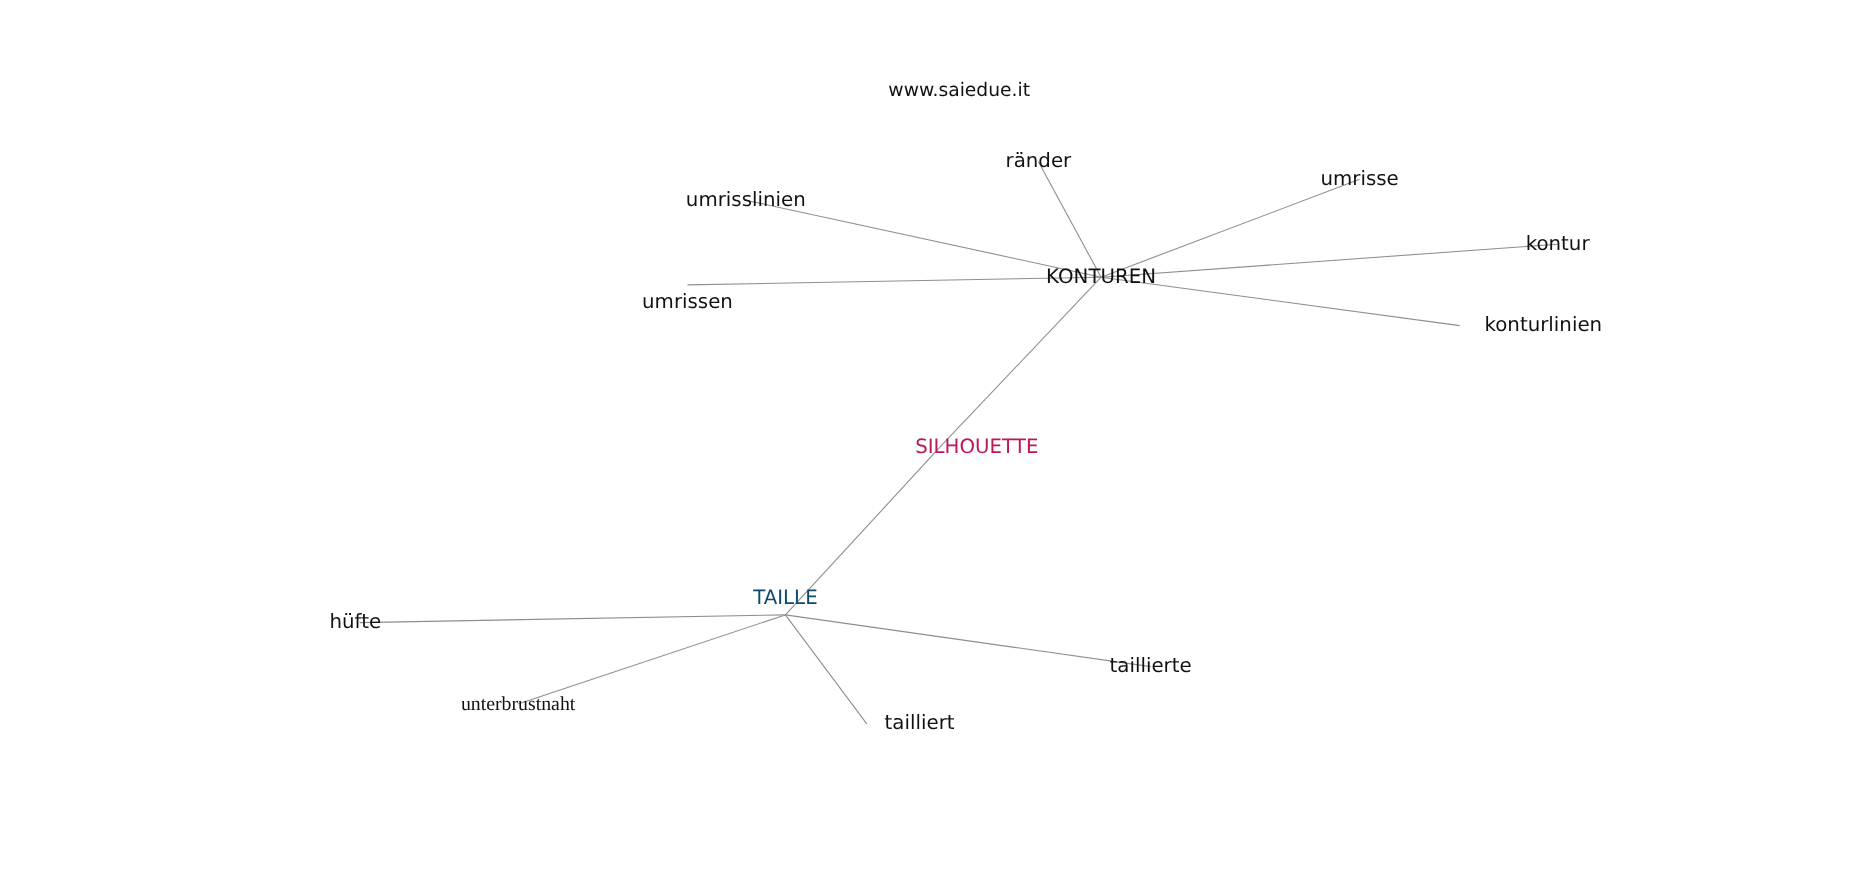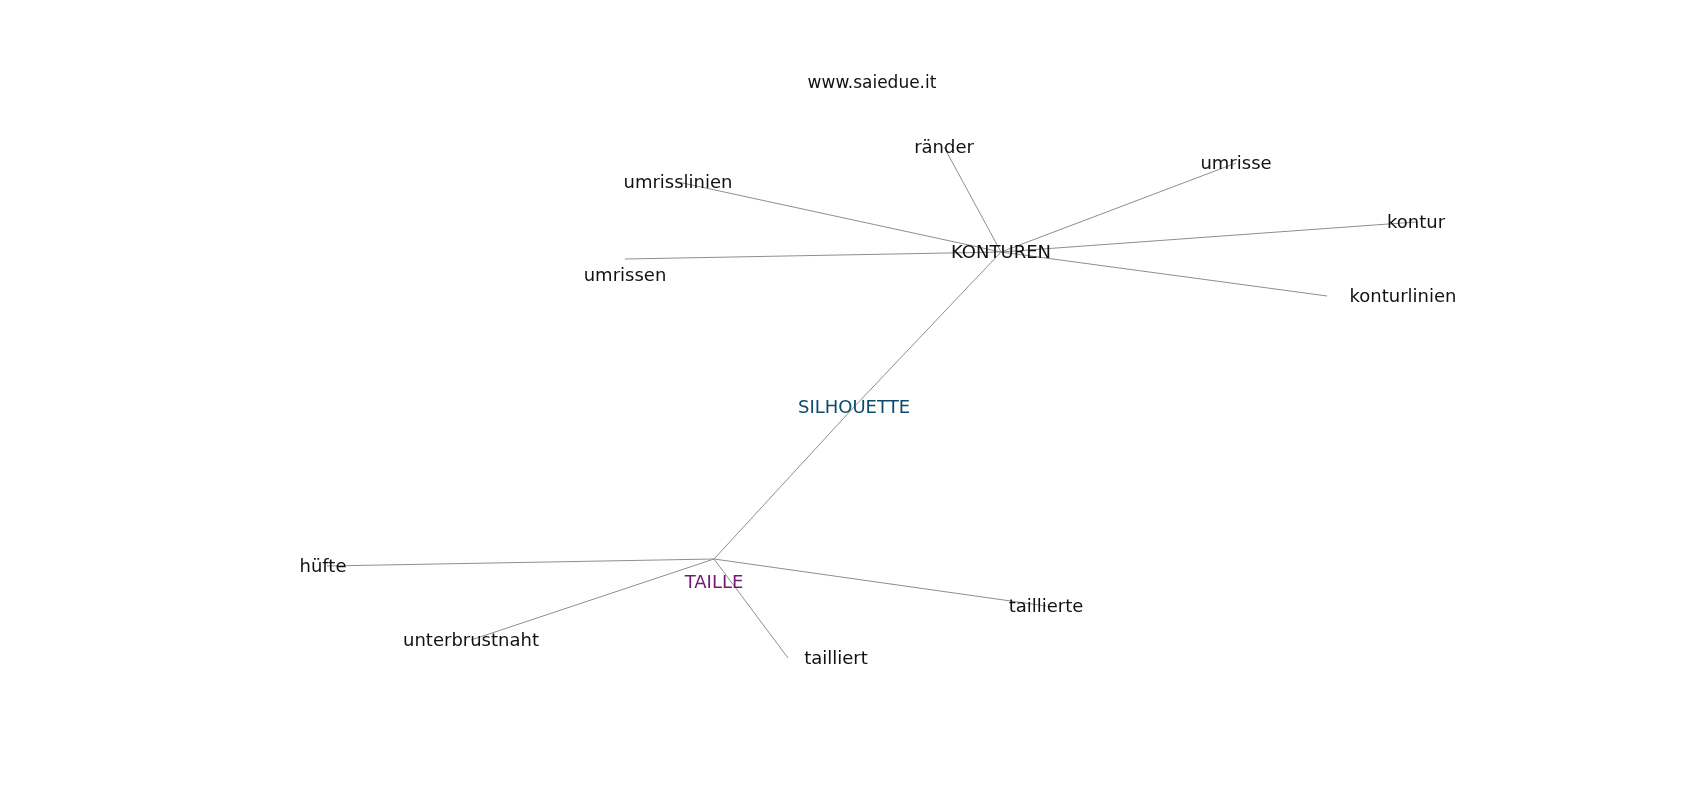--- a/index.html
+++ b/index.html
@@ -57,21 +57,21 @@
       <line x1="714" y1="559" x2="1046" y2="606" stroke="#8e8e8e" stroke-width="1"></line>
     </svg>
   <div id="node-layer">
       <div class="node-label" style="left: 1001px; top: 252px; color: rgb(17, 17, 17);">KONTUREN</div>
       <div class="node-label" style="left: 944px; top: 147px; color: rgb(17, 17, 17);">ränder</div>
       <div class="node-label" style="left: 1236px; top: 163px; color: rgb(17, 17, 17);">umrisse</div>
       <div class="node-label" style="left: 1416px; top: 222px; color: rgb(17, 17, 17);">kontur</div>
       <div class="node-label" style="left: 1403px; top: 296px; color: rgb(17, 17, 17);">konturlinien</div>
       <div class="node-label" style="left: 678px; top: 182px; color: rgb(17, 17, 17);">umrisslinien</div>
       <div class="node-label" style="left: 625px; top: 259px; color: rgb(17, 17, 17); margin-top: 16px;">umrissen</div>
-      <div class="node-label" style="left: 854px; top: 407px; color: #0c4a6e; text-align: center;">SILHOUETTE</div>
-      <div class="node-label" style="left: 714px; top: 582px; color: #701a75;">TAILLE</div>
+      <div class="node-label" style="left: 888px; top: 407px; color: #be185d; text-align: center;">SILHOUETTE</div>
+      <div class="node-label" style="left: 714px; top: 544px; color: #0c4a6e;">TAILLE</div>
       <div class="node-label" style="left: 323px; top: 566px; color: rgb(17, 17, 17);">hüfte</div>
-      <div class="node-label" style="left: 471px; top: 640px; color: rgb(17, 17, 17);">unterbrustnaht</div>
+      <div class="node-label" style="left: 471px; top: 640px; color: rgb(17, 17, 17); font-family: Liberation Serif, serif;">unterbrustnaht</div>
       <div class="node-label" style="left: 788px; top: 658px; color: rgb(17, 17, 17); margin-left: 48px;">tailliert</div>
       <div class="node-label" style="left: 1046px; top: 606px; color: rgb(17, 17, 17);">taillierte</div>
     </div>
   <div class="watermark" style="left: 872px; top: 82px;">www.saiedue.it</div>
 </div>
 
 </body></html>

